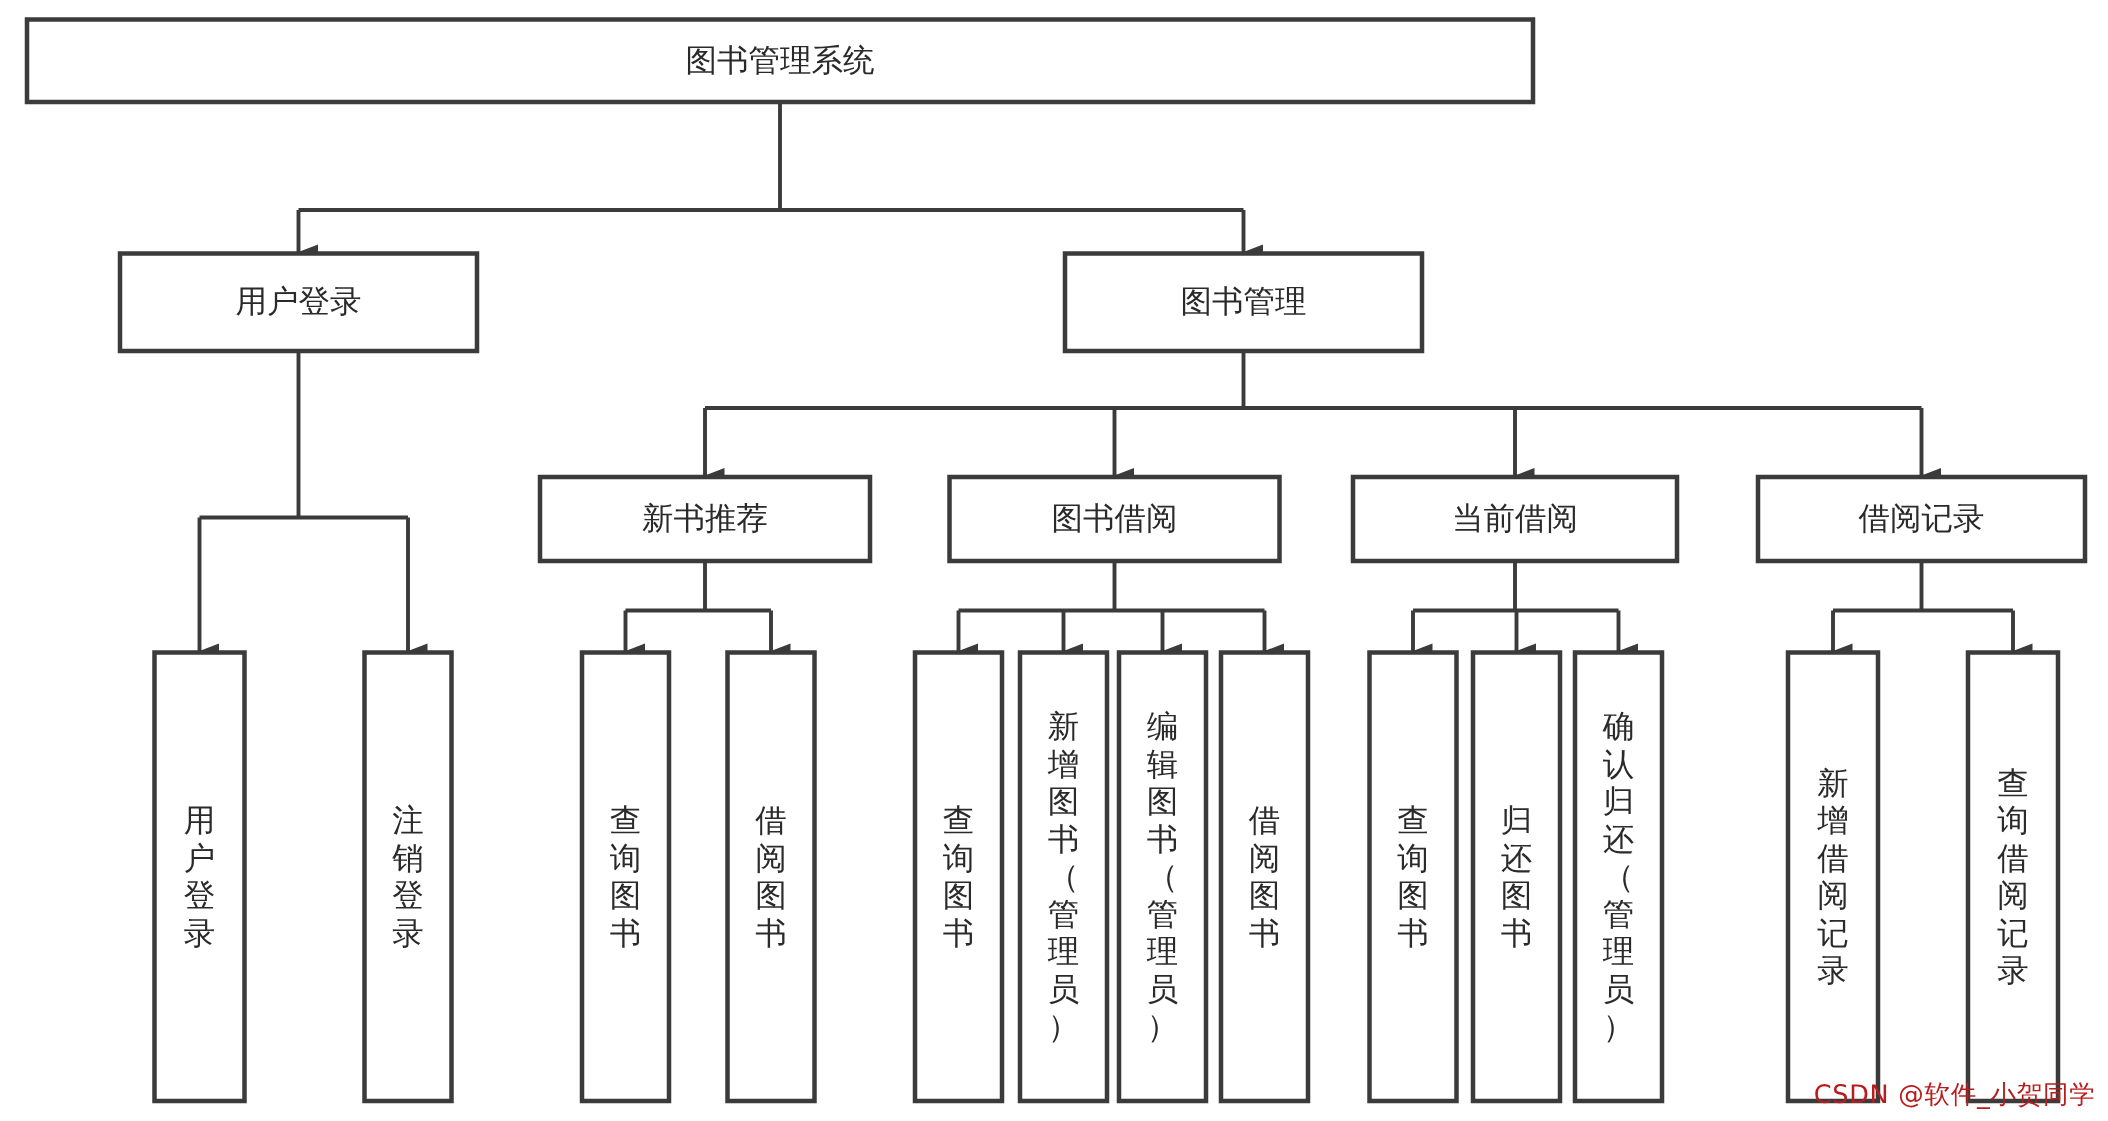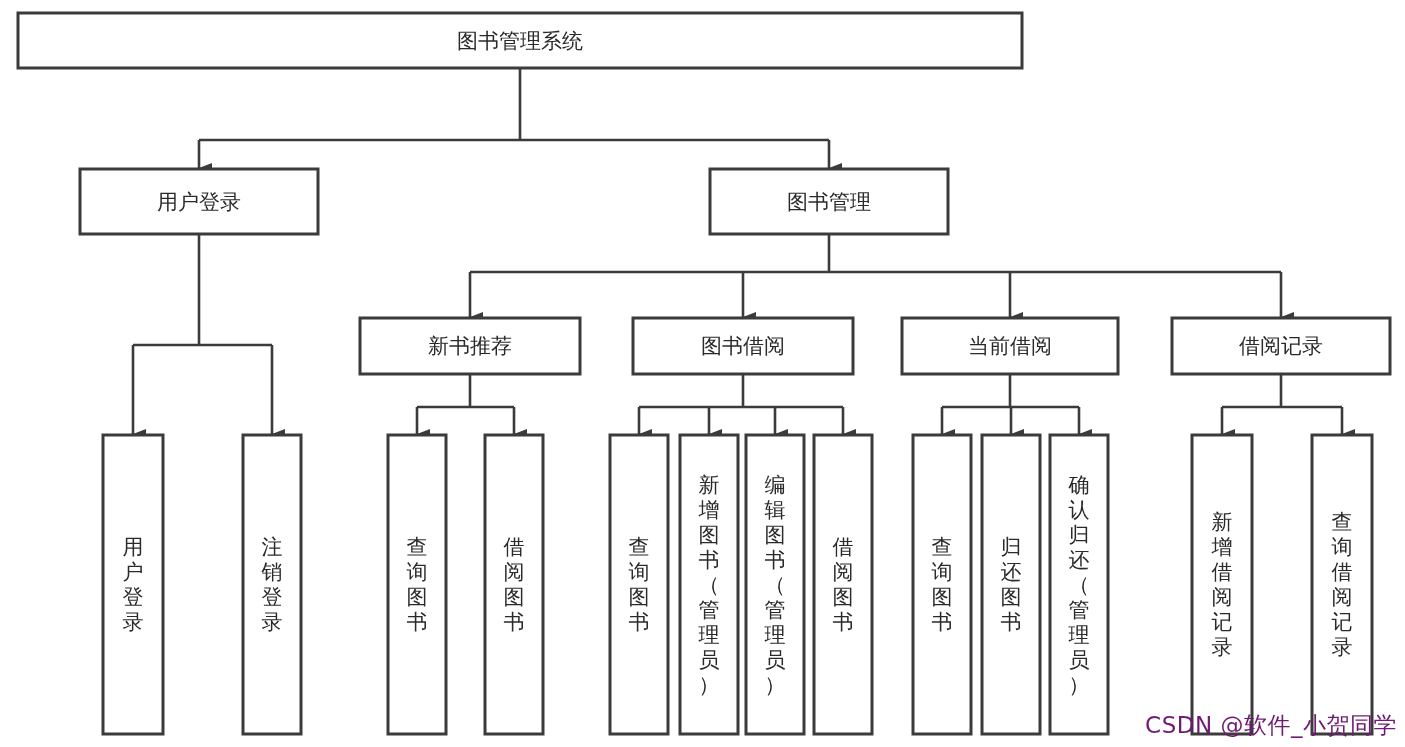--- a/index.html
+++ b/index.html
@@ -44,22 +44,22 @@
   }
   .arrow-head {
     fill: #3b3b3b;
     stroke: none;
   }
   .watermark {
     position: absolute;
     right: 8px;
     bottom: 6px;
     font-family: "DejaVu Sans", "Liberation Sans", sans-serif;
-    font-size: 23px;
-    color: #701a75;
+    font-size: 17px;
+    color: #b91c1c;
     white-space: nowrap;
     letter-spacing: 0.5px;
   }
 </style>
 </head>
 <body>
 
 <svg id="diagram" viewBox="0 0 1405 747">
   <defs>
     <marker id="arrow" viewBox="0 0 12 14" refX="6" refY="13" markerWidth="12" markerHeight="14" orient="auto-start-reverse" markerUnits="userSpaceOnUse">

